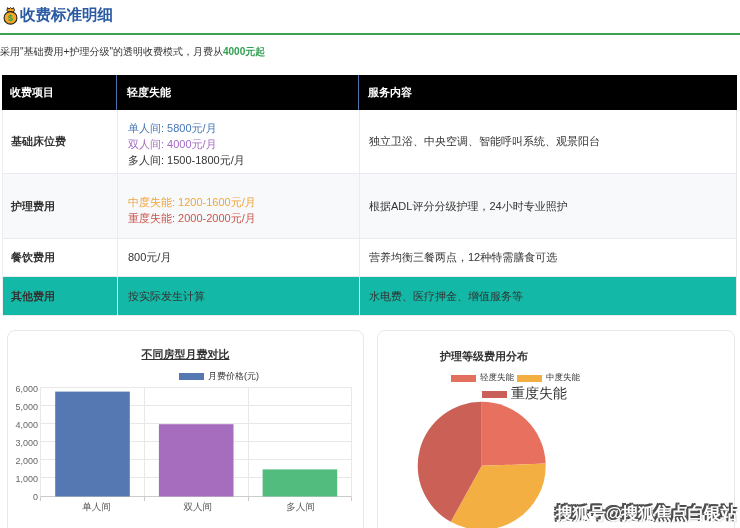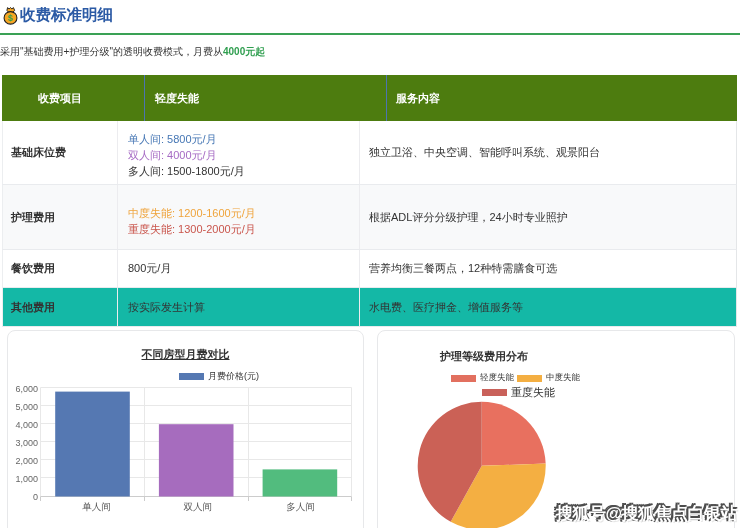--- a/index.html
+++ b/index.html
@@ -10,21 +10,21 @@
 
   
   .h-title { left:20px; top:5px; font-size:15.5px; font-weight:bold; color:#2b5aa5; }
   .h-line { left:0; top:33px; width:740px; height:2px; background:#3aa155; }
   .sub { left:0px; top:44.5px; font-size:10px; color:#333; }
   .sub b { color:#2f9e4f; }
 
   
   .tbl { left:2px; top:75px; width:735px; font-size:11px; color:#333; }
   .trow { display:flex; border-bottom:1px solid #e9ebee; border-left:1px solid #eceef0; border-right:1px solid #e4e6e8; }
-  .thead { background:#4d7c0f; color:#fff; font-weight:bold; font-size:11px; height:46px; border:none;padding-left:28px; }
+  .thead { background:#000000; color:#fff; font-weight:bold; font-size:11px; height:35px; border:none; }
   .c1 { width:114px; padding-left:8px; flex-shrink:0; }
   .c2 { width:242px; padding-left:10px; flex-shrink:0; border-left:1px solid #ececef; }
   .c3 { flex:1; padding-left:9px; border-left:1px solid #ececef; }
   .thead .c2, .thead .c3 { border-left:1px solid #4c74b0; }
   .cell { display:flex; flex-direction:column; justify-content:center; }
   .r1 { height:64px; }
   .r2 { height:65px; background:#f8f9fa; }
   .r3 { height:38px; }
   .r4 { height:39px; background:#14b8a6;font-family:Liberation Mono, monospace; }
   .bold { font-weight:bold; }
@@ -68,21 +68,21 @@
           <span class="blue">单人间: 5800元/月</span>
           <span class="purple">双人间: 4000元/月</span>
           <span>多人间: 1500-1800元/月</span>
         </div>
       <div class="cell c3">独立卫浴、中央空调、智能呼叫系统、观景阳台</div>
     </div>
     <div class="trow r2">
       <div class="cell c1 bold">护理费用</div>
       <div class="cell c2 ln" style="padding-top:8px;">
           <span class="orange">中度失能: 1200-1600元/月</span>
-          <span class="dred">重度失能: 1300-2000元/月</span>
+          <span class="dred">重度失能: 2000-2000元/月</span>
         </div>
       <div class="cell c3">根据ADL评分分级护理，24小时专业照护</div>
     </div>
     <div class="trow r3">
       <div class="cell c1 bold">餐饮费用</div>
       <div class="cell c2">800元/月</div>
       <div class="cell c3">营养均衡三餐两点，12种特需膳食可选</div>
     </div>
     <div class="trow r4">
       <div class="cell c1 bold">其他费用</div>
@@ -134,21 +134,21 @@
       <text x="88.5" y="126">单人间</text>
       <text x="189.8" y="126">双人间</text>
       <text x="292.4" y="126">多人间</text>
     </g>
   </svg>
 
   <div class="abs panel p-right"></div>
   <div class="abs c-title" style="left:377px; top:349px; width:214px;">护理等级费用分布</div>
   <div class="abs legend" style="left:419px; top:372px; font-size:8.5px;"><span class="sw" style="background:#e2705f;"></span>轻度失能</div>
   <div class="abs legend" style="left:485px; top:372px; font-size:8.5px;"><span class="sw" style="background:#f4af42;"></span>中度失能</div>
-  <div class="abs legend" style="left:450px; top:385px; font-size:11px;"><span class="sw" style="background:#c9615a;"></span>重度失能</div>
+  <div class="abs legend" style="left:450px; top:385px; font-size:14px;"><span class="sw" style="background:#c9615a;"></span>重度失能</div>
   <svg class="abs" style="left:400px; top:385px;" width="180" height="143" viewBox="0 0 180 143">
 
     <g>
       <path d="M81.7,80.8 L81.7,16.8 A64,64 0 0 1 145.66,78.57 Z" fill="#e8705f"></path>
       <path d="M81.7,80.8 L145.66,78.57 A64,64 0 0 1 50.67,136.77 Z" fill="#f4af42"></path>
       <path d="M81.7,80.8 L50.67,136.77 A64,64 0 0 1 81.7,16.8 Z" fill="#cb6156"></path>
     </g>
   </svg>
 
   <div class="abs" style="left:556px; top:502px; font-size:17px; font-weight:bold; color:#fff; text-shadow:-2px -2px 0 #4d4d4d, -1px -1px 0 #4d4d4d, 0 -2px 0 #4d4d4d, -2px 0 0 #4d4d4d, 1px 1px 0 rgba(160,160,160,0.25); letter-spacing:-0.5px;">搜狐号@搜狐焦点白银站</div>

